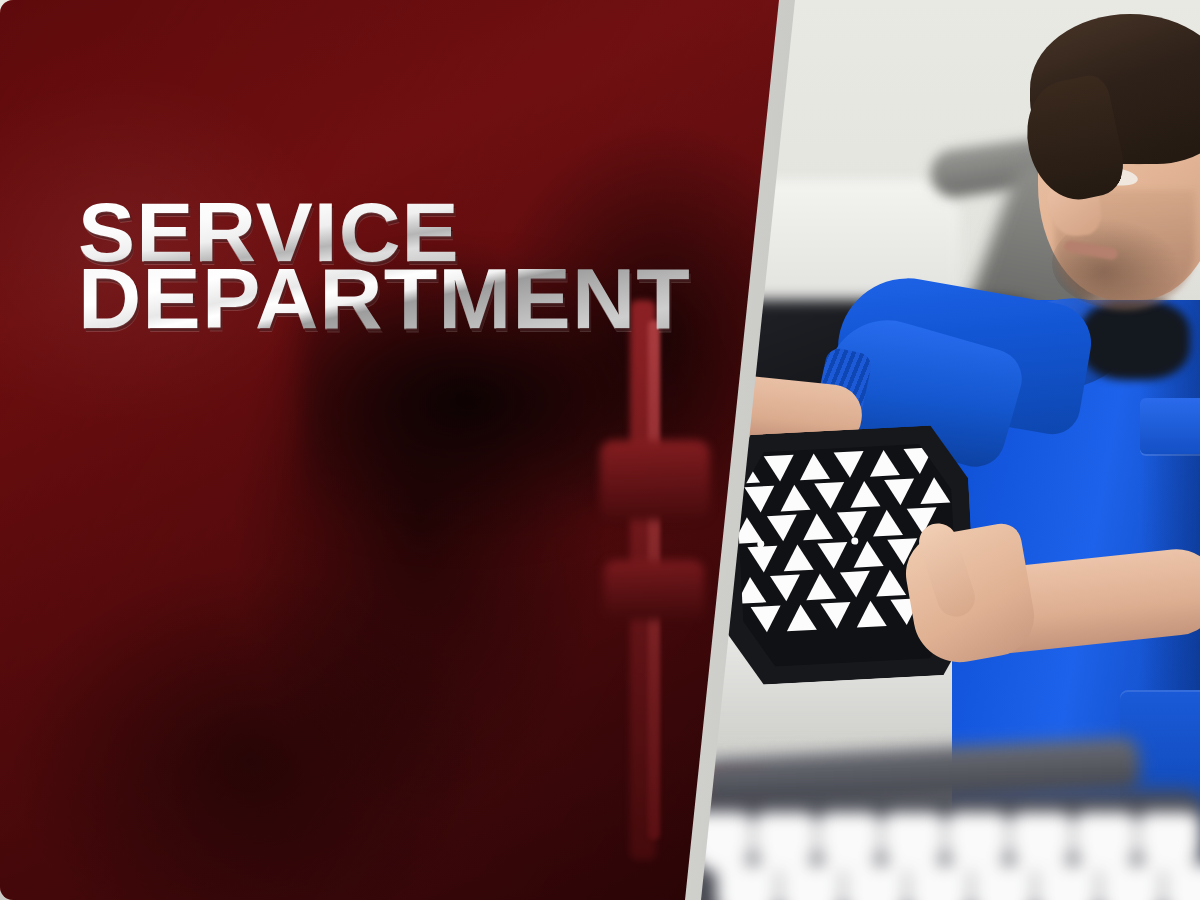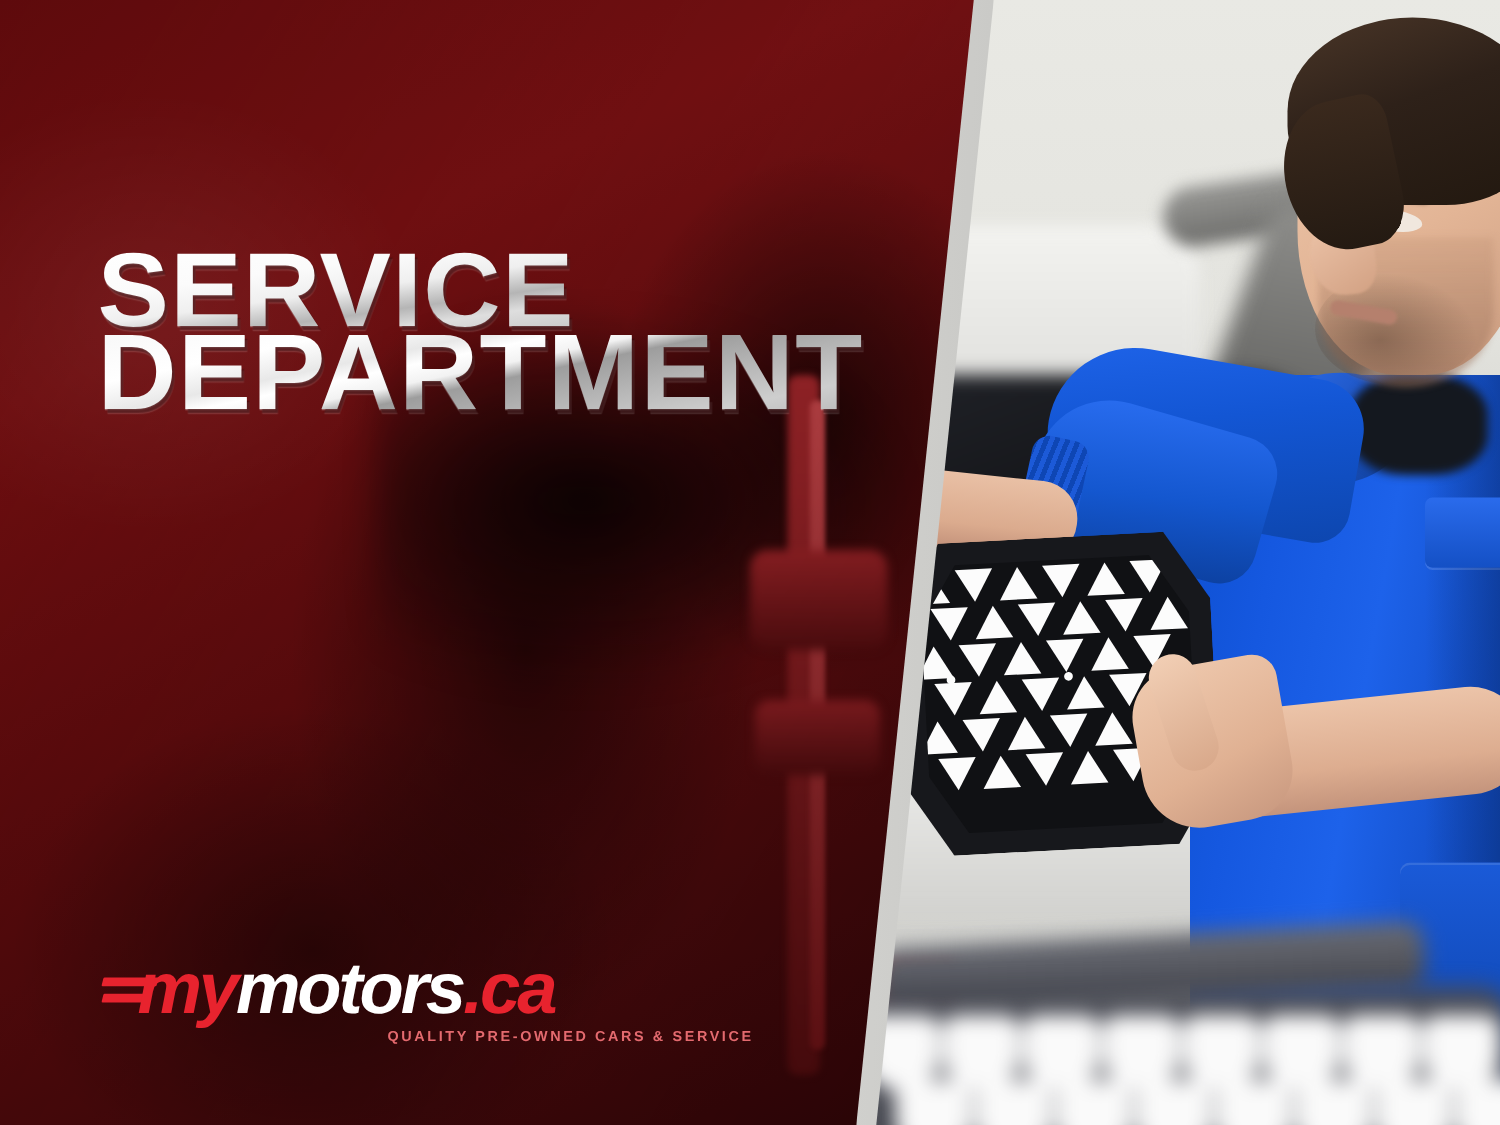--- a/index.html
+++ b/index.html
@@ -306,20 +306,21 @@
     clip-path: polygon(779px 0px, 795px 0px, 701px 900px, 685px 900px);
     pointer-events: none;
   }
 
   
   .redpanel {
     position: absolute;
     inset: 0;
     clip-path: polygon(0px 0px, 783px 0px, 689px 900px, 0px 900px);
     overflow: hidden;
+    border-radius: 13px;
   }
   .rp-photo {
     position: absolute;
     left: 0; top: 0; width: 790px; height: 900px;
     background:
       radial-gradient(ellipse 300px 250px at 120px 250px, rgba(255,255,255,.10) 0%, rgba(255,255,255,0) 70%),
       radial-gradient(ellipse 260px 420px at 420px 520px, rgba(0,0,0,.55) 0%, rgba(0,0,0,0) 72%),
       radial-gradient(ellipse 240px 300px at 660px 330px, rgba(0,0,0,.65) 0%, rgba(0,0,0,0) 70%),
       radial-gradient(ellipse 320px 260px at 250px 760px, rgba(0,0,0,.45) 0%, rgba(0,0,0,0) 75%),
       linear-gradient(155deg, #7d1417 0%, #8e181b 26%, #6e1013 52%, #4e0b0e 78%, #360609 100%);
@@ -582,27 +583,17 @@
     <div class="rp-clamp"></div>
     <div class="rp-clamp2"></div>
     <div class="rp-tint"></div>
 
     <div class="headline">
       <span class="hl-line l1">SERVICE</span>
       <span class="hl-line l2">DEPARTMENT</span>
     </div>
 
 
-    <div class="logo">
-      <span class="logo-bars">
-        <span></span>
-          <span></span>
-      </span>
-      <span class="logo-word">
-        <span class="lw-my">my</span><span class="lw-motors">motors</span><span class="lw-ca">.ca</span>
-      </span>
-      <span class="logo-tag">QUALITY PRE-OWNED CARS &amp; SERVICE</span>
-    </div>
   </div>
 
   <div class="divider"></div>
 
 </div>
 
 </body></html>

